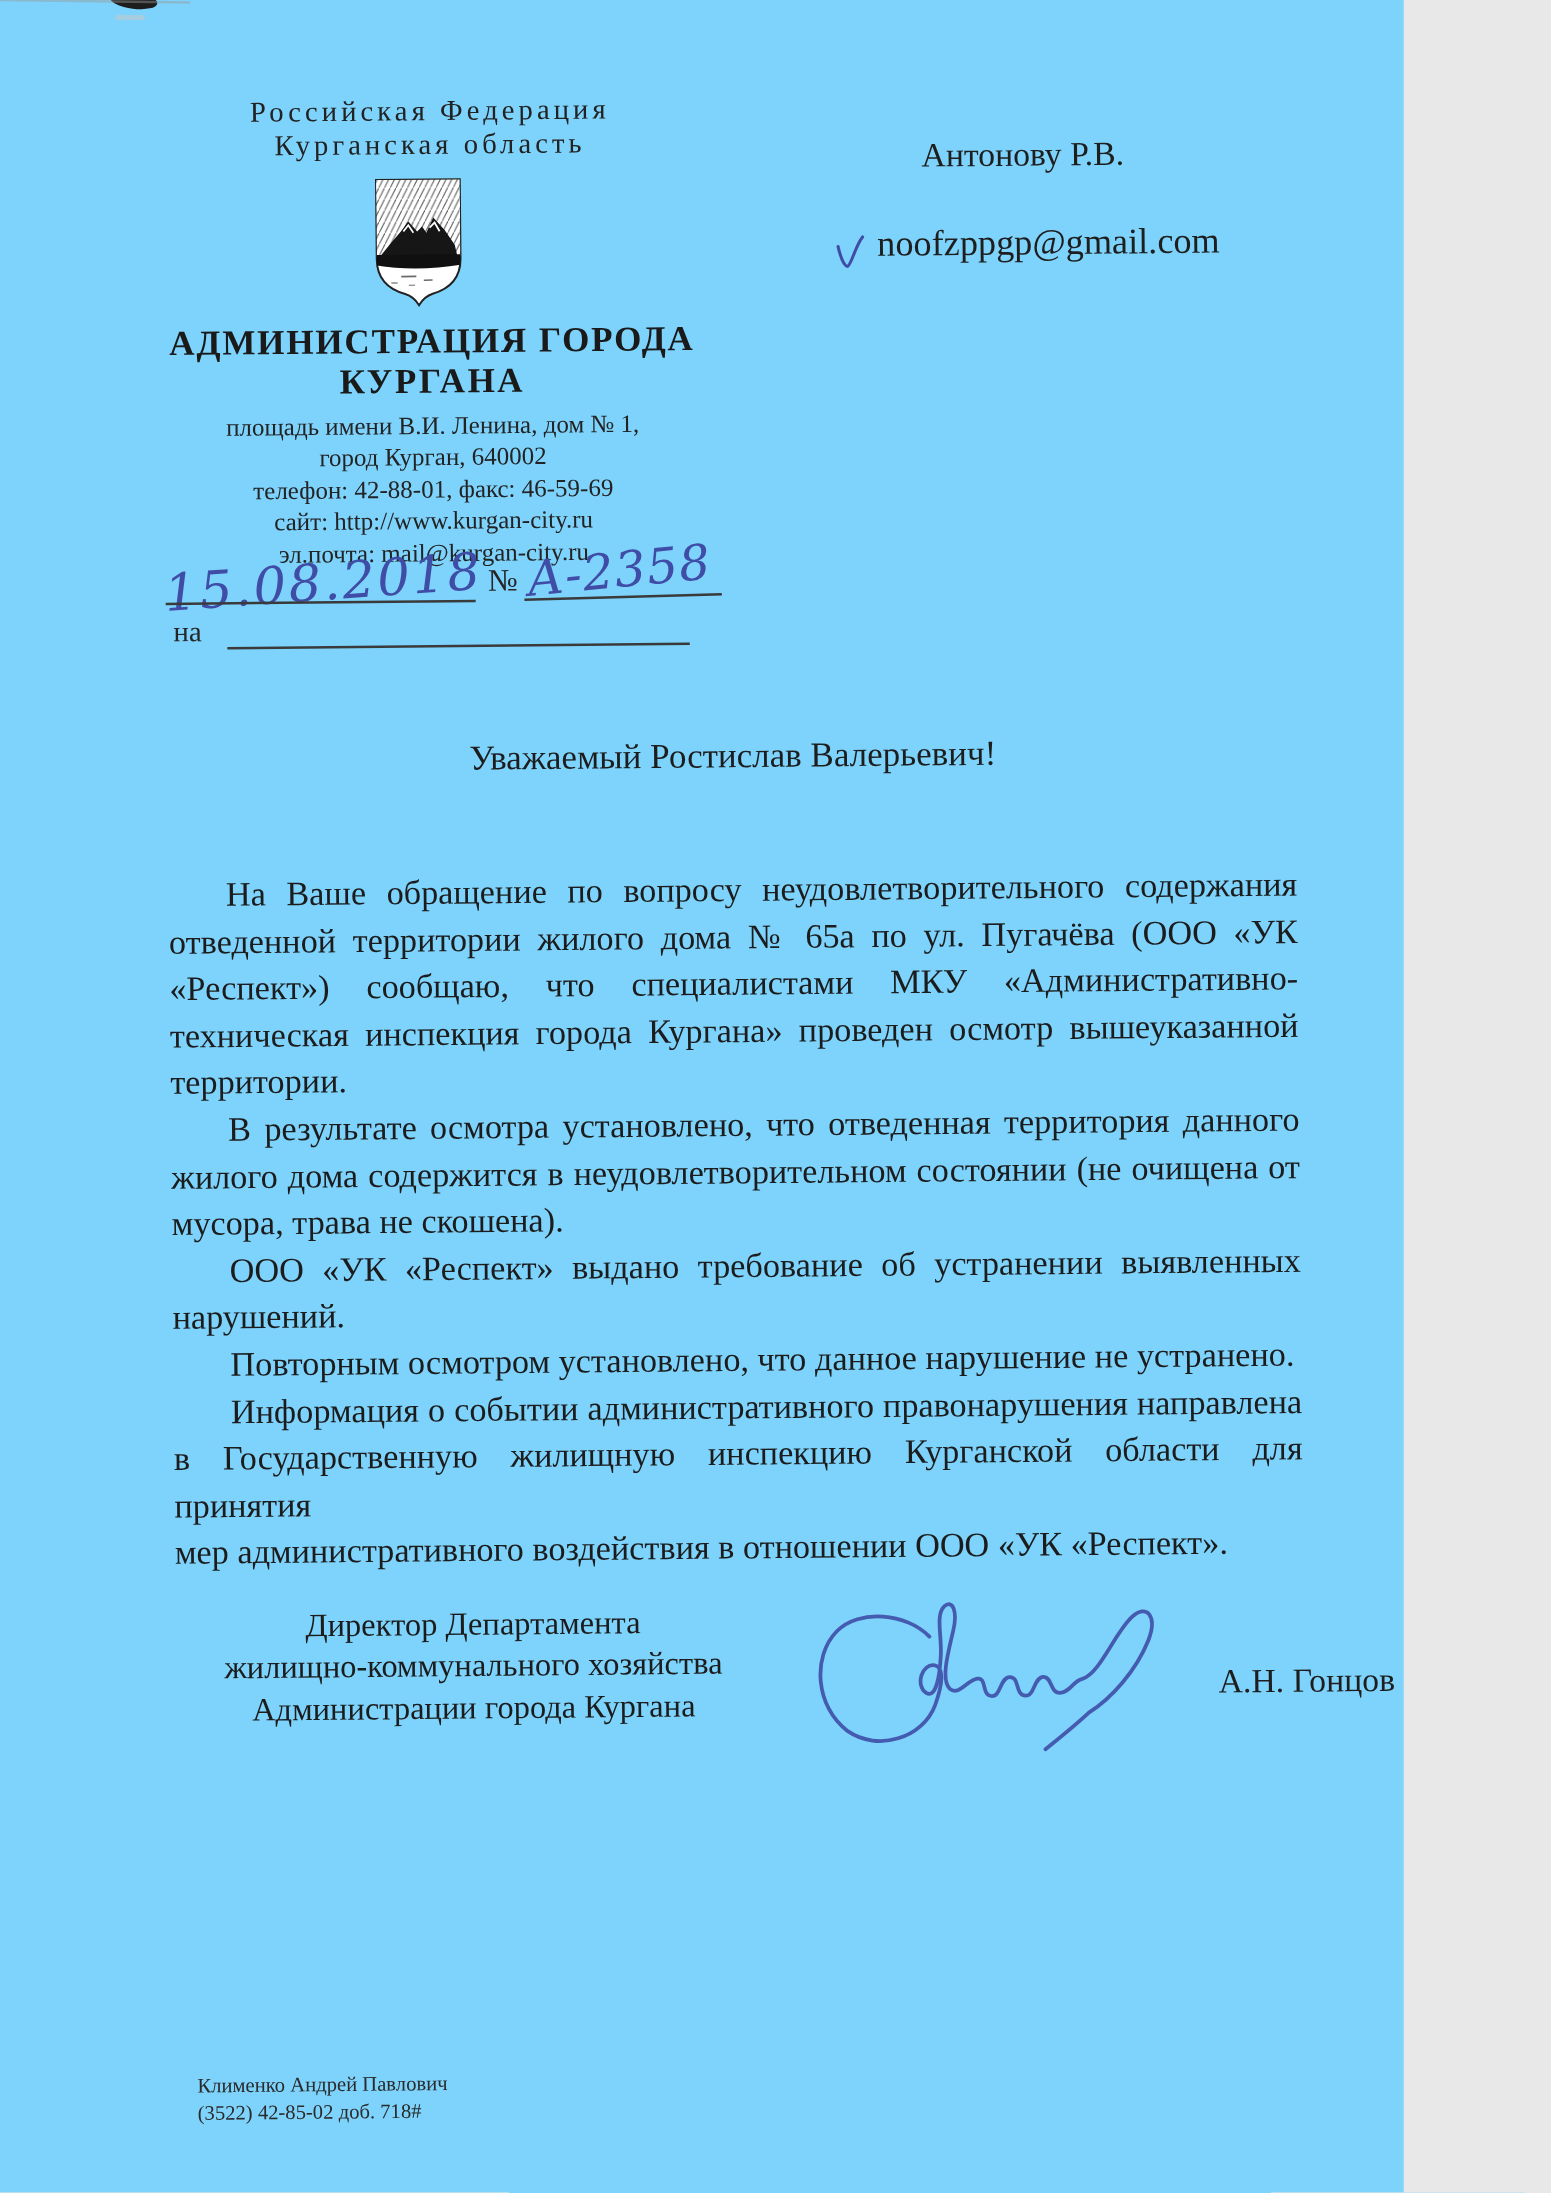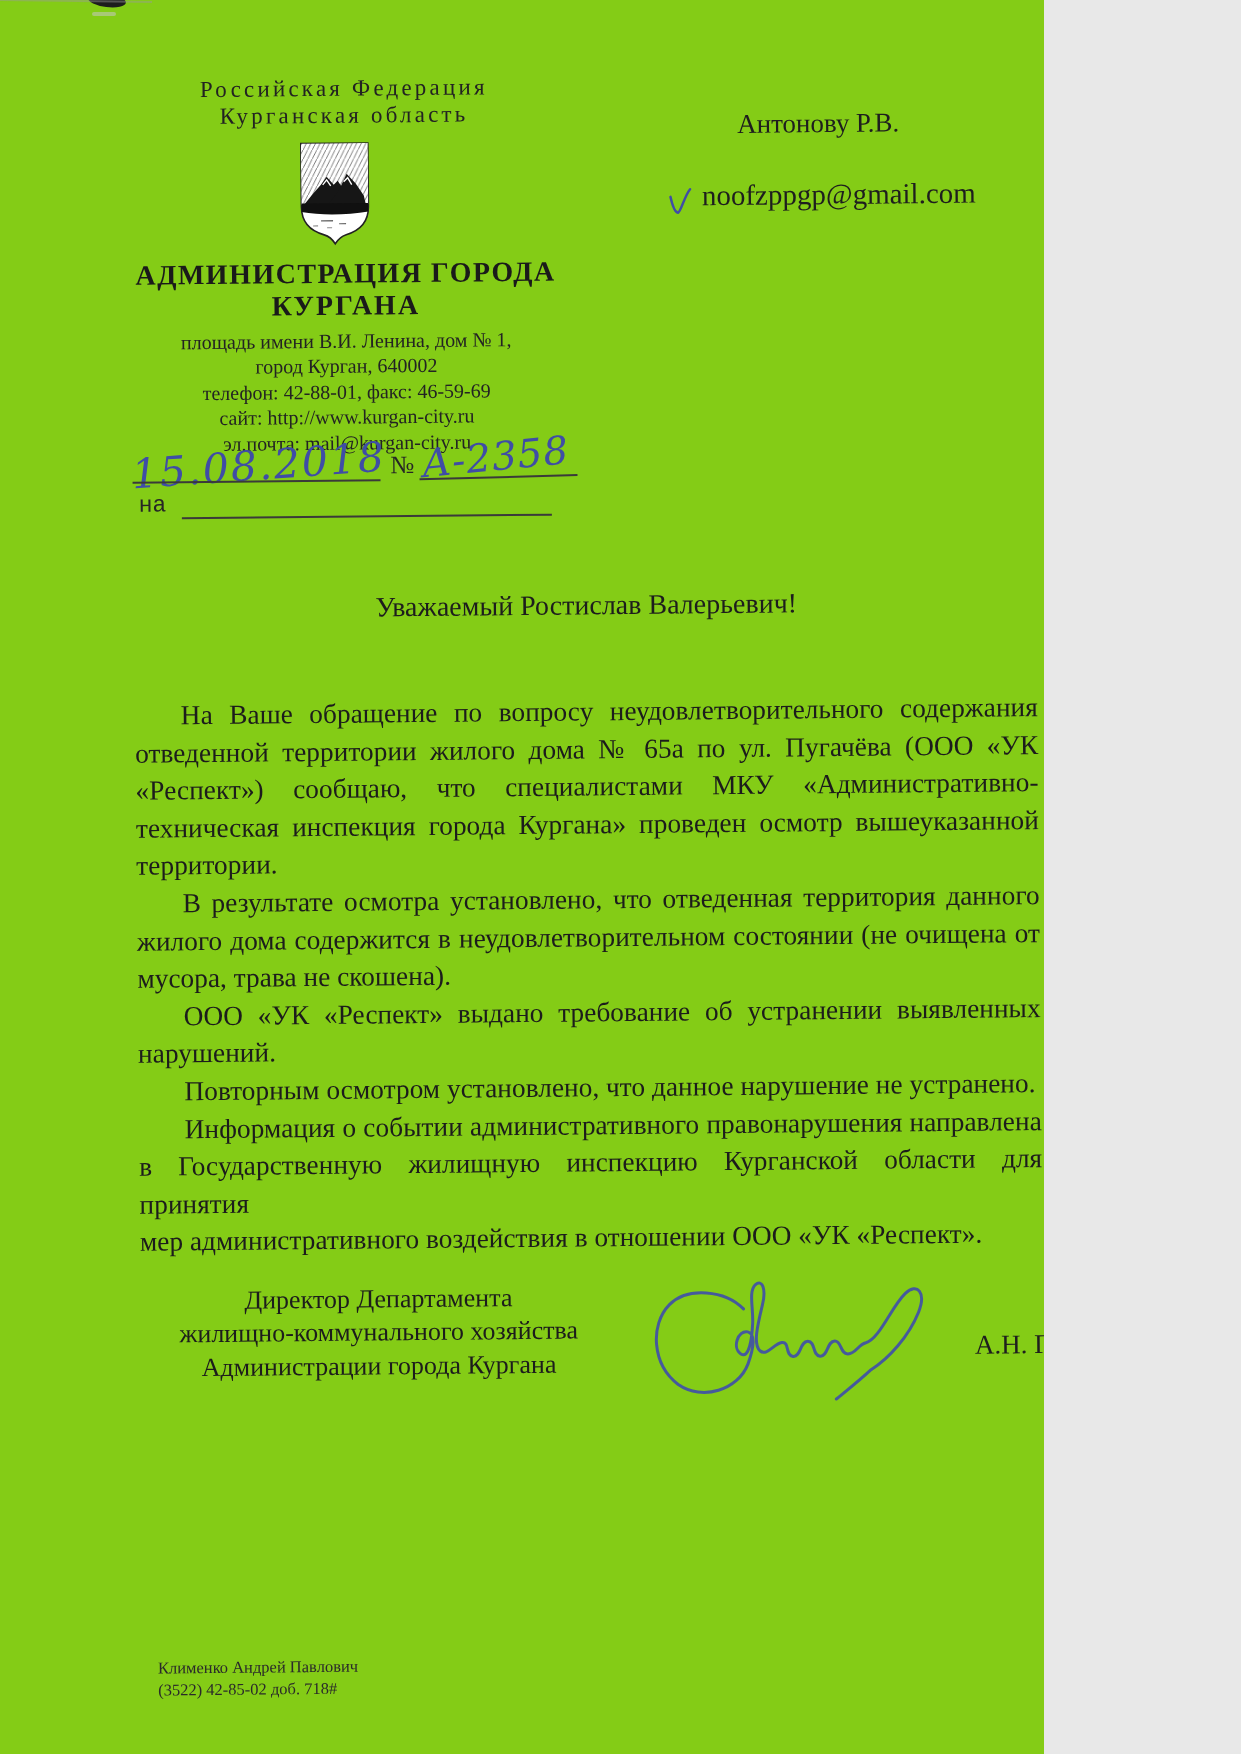--- a/index.html
+++ b/index.html
@@ -1,19 +1,19 @@
 <!DOCTYPE html>
 <html><head>
 <meta charset="utf-8">
 <style>
   html,body{margin:0;padding:0;background:#e8e8e8;}
   .page{
     position:relative;
-    width:1044px;height:1754px;
-    background:#84cc16;
+    width:1123px;height:1754px;
+    background:#7dd3fc;
     overflow:hidden;
     font-family:"Liberation Serif","DejaVu Serif",serif;
     color:#1f1f1f;
   }
   .scan{position:absolute;inset:0;transform:rotate(-0.55deg);transform-origin:50% 42%;}
   .abs{position:absolute;}
   
   .art-blob{position:absolute;left:88px;top:-6px;width:38px;height:13px;background:#1d1d1d;border-radius:50%;transform:rotate(7deg);}
   .art-streak{position:absolute;left:0;top:0;width:152px;height:2px;background:#9a9a9a;opacity:.45;transform:rotate(.8deg);}
   .art-smudge{position:absolute;left:92px;top:12px;width:24px;height:4px;background:#c7c7c7;opacity:.55;border-radius:2px;}
@@ -26,21 +26,21 @@
   .addr{left:140px;top:327px;width:420px;text-align:center;font-size:20px;line-height:25.4px;color:#232323;}
   
   .rule{position:absolute;height:2px;background:#3a3a3a;}
   .rule1{left:135px;top:478px;width:248px;}
   .rule2{left:422px;top:476px;width:158px;transform:rotate(-1deg);}
   .rule3{left:184px;top:514px;width:370px;height:1.6px;}
   .hw{font-style:italic;color:#3f4da6;font-family:"DejaVu Serif","Liberation Serif",serif;}
   .hw-date{left:134px;top:439px;font-size:41px;letter-spacing:2px;transform:rotate(-3.5deg);white-space:nowrap;}
   .no-sign{left:393px;top:450px;font-size:25px;color:#262626;}
   .hw-num{left:424px;top:434px;font-size:39px;letter-spacing:1px;transform:rotate(-5deg);white-space:nowrap;}
-  .na-label{left:141px;top:489px;font-size:23px;color:#262626;font-family:Liberation Mono, monospace;}
+  .na-label{left:141px;top:489px;font-size:23px;color:#262626;}
   
   .addr-name{left:743px;top:111px;font-size:27px;color:#1e1e1e;white-space:nowrap;}
   .addr-email{left:672px;top:181px;display:flex;align-items:flex-start;gap:9px;}
   .addr-email .mail{font-size:29px;color:#1e1e1e;white-space:nowrap;}
   .check-svg{margin-top:7px;}
   
   .salutation{left:135px;top:590px;width:905px;text-align:center;font-size:28px;color:#1d1d1d;}
   .body-text{left:135px;top:694px;width:903px;font-size:27.4px;line-height:37.6px;color:#1c1c1c;}
   .body-line{text-align:left;}
   .body-line.just{text-align:justify;text-align-last:justify;}

